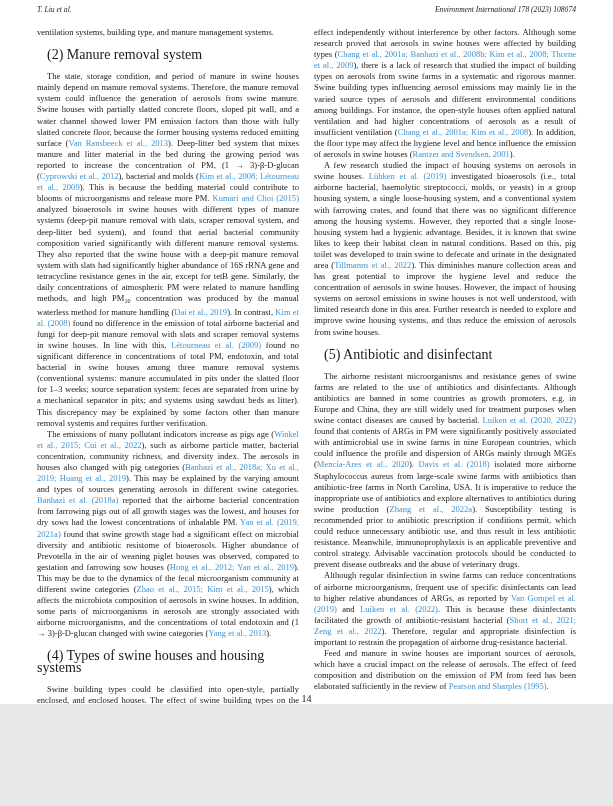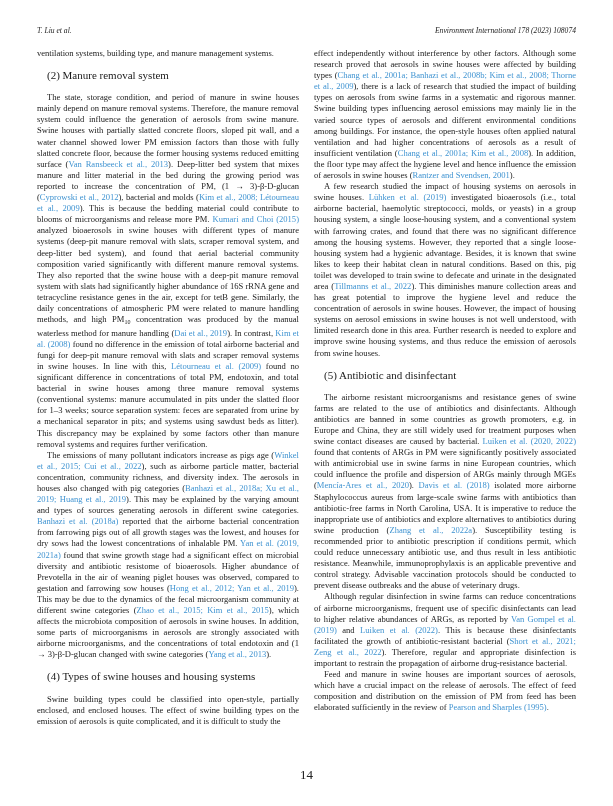--- a/index.html
+++ b/index.html
@@ -1,50 +1,50 @@
 <!DOCTYPE html>
 <html><head>
 <meta charset="utf-8">
 <style>
   html,body{margin:0;padding:0;background:#e8e8e8;}
   .page{
     position:relative;
-    width:613px;height:806px;
+    width:613px;height:704px;
     margin:0 auto;
     background:#ffffff;
     box-sizing:border-box;
-    padding:26px 37px 0 37px;
+    padding:5px 37px 0 37px;
     font-family:"Liberation Serif", serif;
     color:#1a1a1a;
     overflow:hidden;
   }
   .running-head{
     display:flex;justify-content:space-between;align-items:baseline;
     font-size:7.6px;font-style:italic;color:#222;
     margin-bottom:13px;
   }
   .cols{display:flex;gap:15px;}
   .col{width:263px;box-sizing:border-box;}
   .para{
     font-size:8.55px;line-height:11.1px;
     text-align:justify;text-justify:inter-word;
     hyphens:none;
   }
   .para.indent{text-indent:10px;}
   .heading{
-    font-size:11px;line-height:11.1px;
+    font-size:14px;line-height:11.1px;
     margin:11px 0 11px 0;
     text-indent:10px;
   }
   .cite{color:#3f93d1;}
   .it{}
   .sub{font-size:6px;vertical-align:-1.5px;}
   .footer{
-    position:absolute;left:0;right:0;bottom:23px;
-    text-align:center;font-size:13px;color:#222;
+    position:absolute;left:0;right:0;bottom:0;
+    text-align:center;font-size:10px;color:#222;
   }
 </style>
 </head>
 <body>
 
 <div class="page">
   <div class="running-head">
     <span>T. Liu et al.</span>
     <span>Environment International 178 (2023) 108074</span>
   </div>

